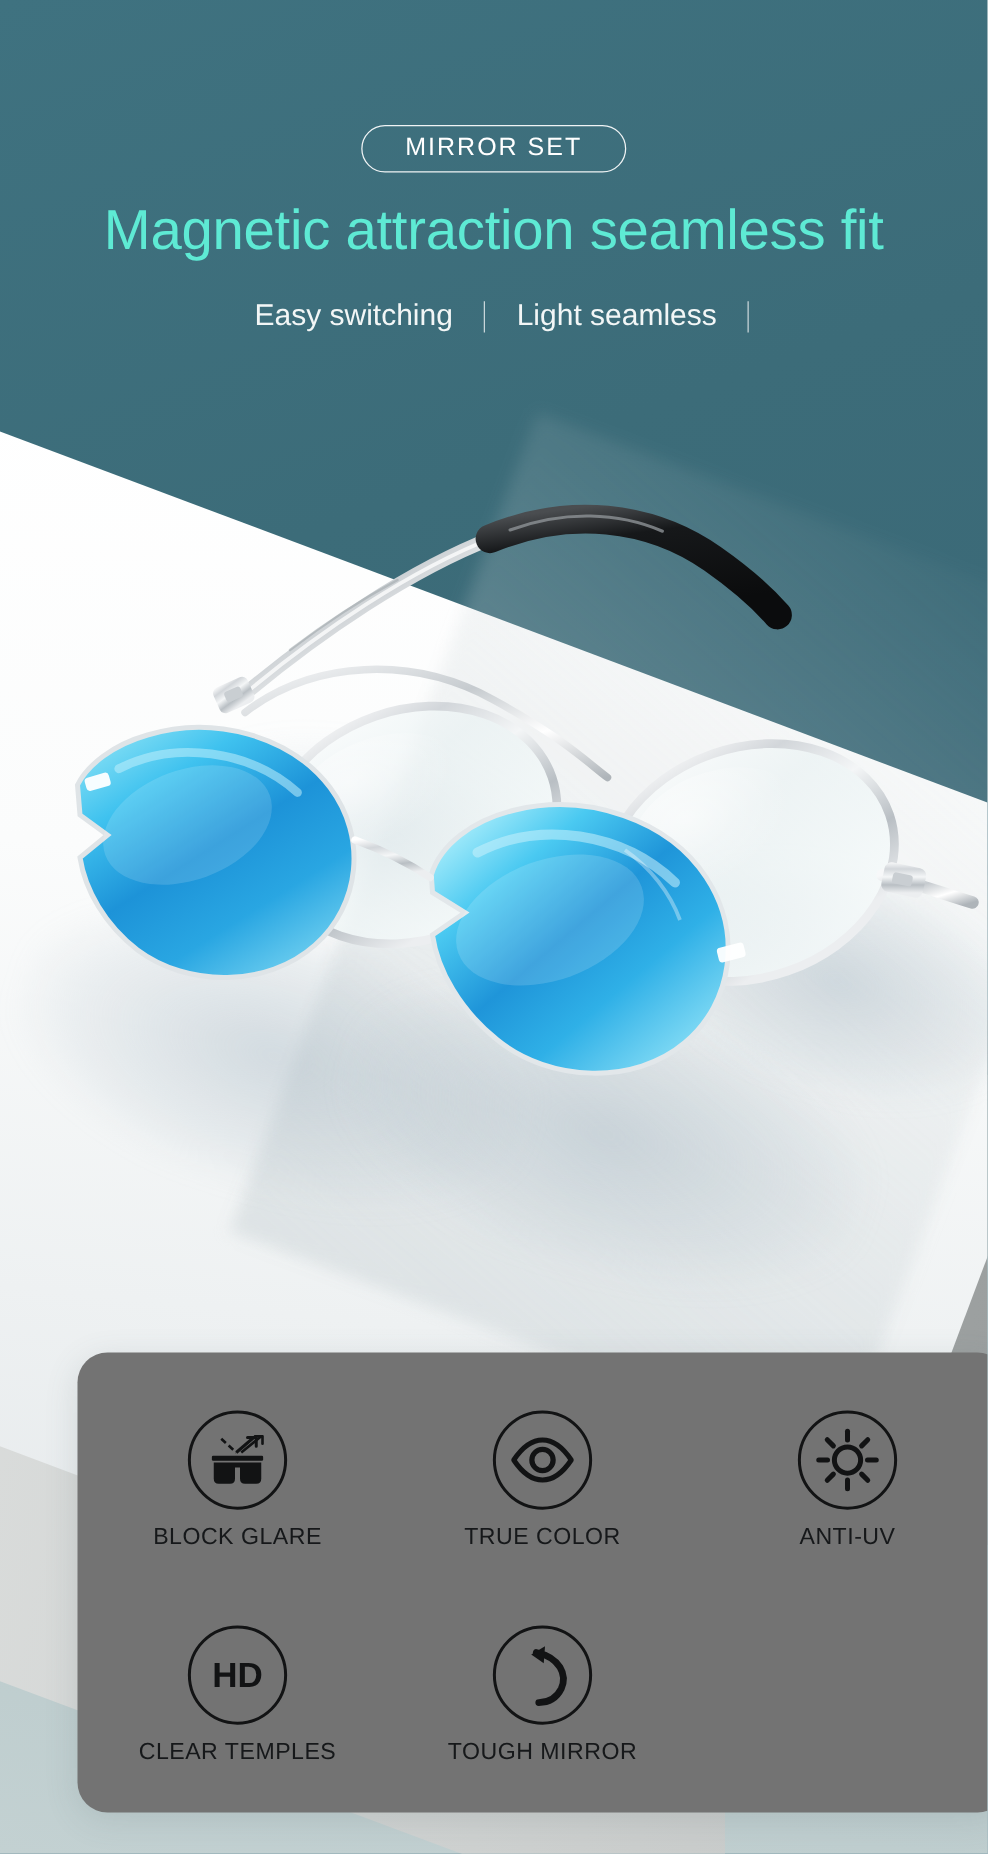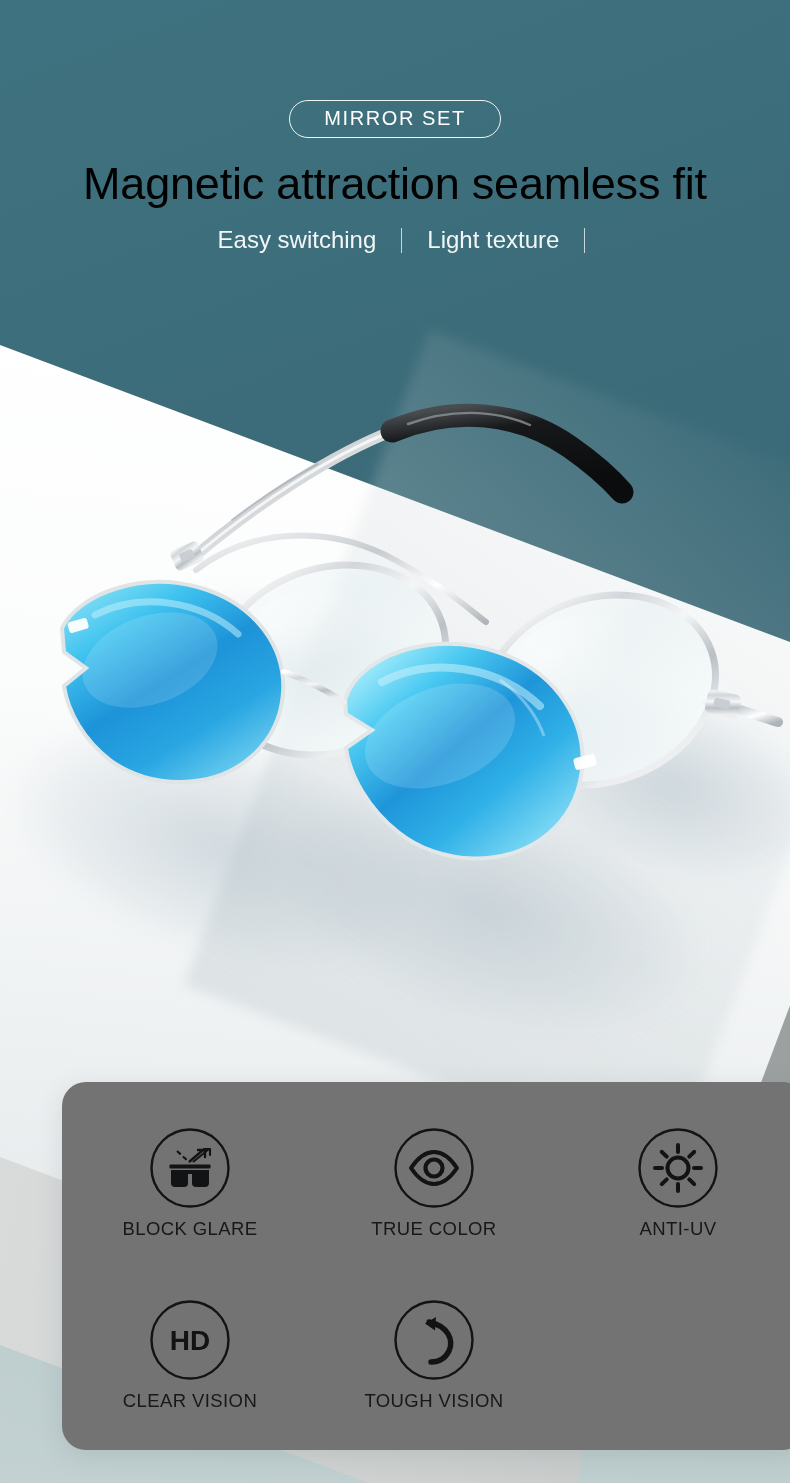--- a/index.html
+++ b/index.html
@@ -89,29 +89,29 @@
     border:1.6px solid rgba(255,255,255,.92);
     border-radius:999px;
     color:#ffffff;
     font-size:20px;
     letter-spacing:1.6px;
     line-height:1;
     font-weight:400;
   }
   .headline{
     margin-top:22px;
-    color:#000000;
+    color:#5eead4;
     font-size:45px;
     font-weight:400;
     letter-spacing:-0.2px;
     line-height:1.08;
     white-space:nowrap;
   }
   .subline{
-    margin-top:19px;
+    margin-top:32px;
     color:#f2f6f6;
     font-size:24px;
     font-weight:300;
     line-height:1;
     display:flex;
     justify-content:center;
     align-items:center;
     gap:12px;
   }
   .sub-item{ padding:0 13px; white-space:nowrap; }
@@ -294,21 +294,21 @@
   </div>
 
   <div class="header">
     <div class="badge">MIRROR SET</div>
 
     <h1 class="headline">Magnetic attraction seamless fit</h1>
 
     <div class="subline">
       <span class="sub-item">Easy switching</span>
       <span class="sub-div"></span>
-      <span class="sub-item">Light texture</span>
+      <span class="sub-item">Light seamless</span>
       <span class="sub-div"></span>
     </div>
   </div>
 
   <div class="panel">
 
     <div class="cell">
       <span class="ic-wrap">
         <svg viewBox="0 0 86 86">
           <circle cx="43" cy="43" r="38.5" fill="none" stroke="#121314" stroke-width="2.4"></circle>
@@ -357,30 +357,30 @@
       <span class="cell-label">ANTI-UV</span>
     </div>
 
     <div class="cell">
       <span class="ic-wrap">
         <svg viewBox="0 0 86 86">
           <circle cx="43" cy="43" r="38.5" fill="none" stroke="#121314" stroke-width="2.4"></circle>
           <text x="43" y="43" text-anchor="middle" dominant-baseline="central" font-family="Liberation Sans, sans-serif" font-size="28" font-weight="bold" fill="#121314">HD</text>
         </svg>
       </span>
-      <span class="cell-label">CLEAR VISION</span>
+      <span class="cell-label">CLEAR TEMPLES</span>
     </div>
 
     <div class="cell">
       <span class="ic-wrap">
         <svg viewBox="0 0 86 86">
           <circle cx="43" cy="43" r="38.5" fill="none" stroke="#121314" stroke-width="2.4"></circle>
           <path d="M38,25 C57,29 63,43 58,54 C54,62 47,65 40,65" fill="none" stroke="#121314" stroke-width="5.4" stroke-linecap="round"></path>
           <path d="M45,20 L34,26.5 L44,33.5 Z" fill="#121314"></path>
         </svg>
       </span>
-      <span class="cell-label">TOUGH VISION</span>
+      <span class="cell-label">TOUGH MIRROR</span>
     </div>
 
 
   </div>
 
 </div>
 
 </body></html>

